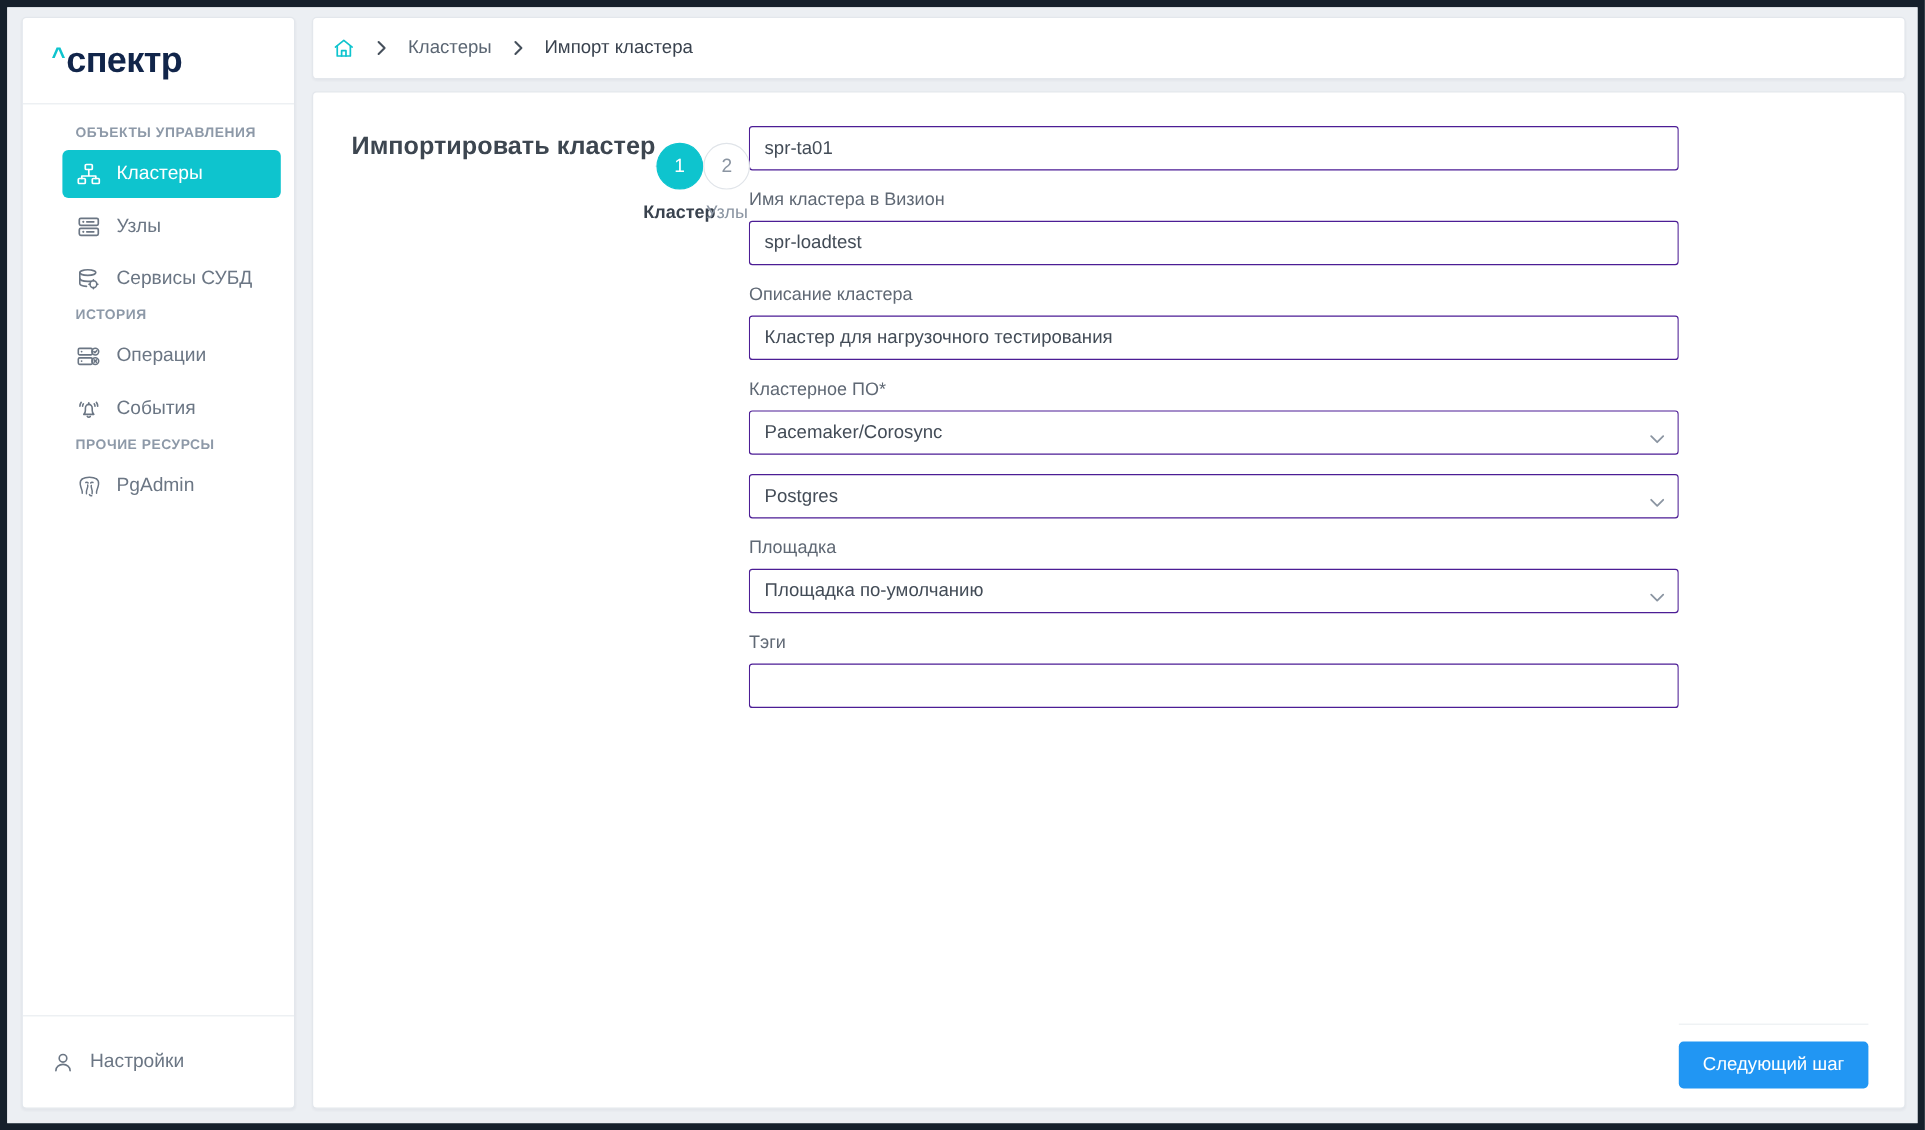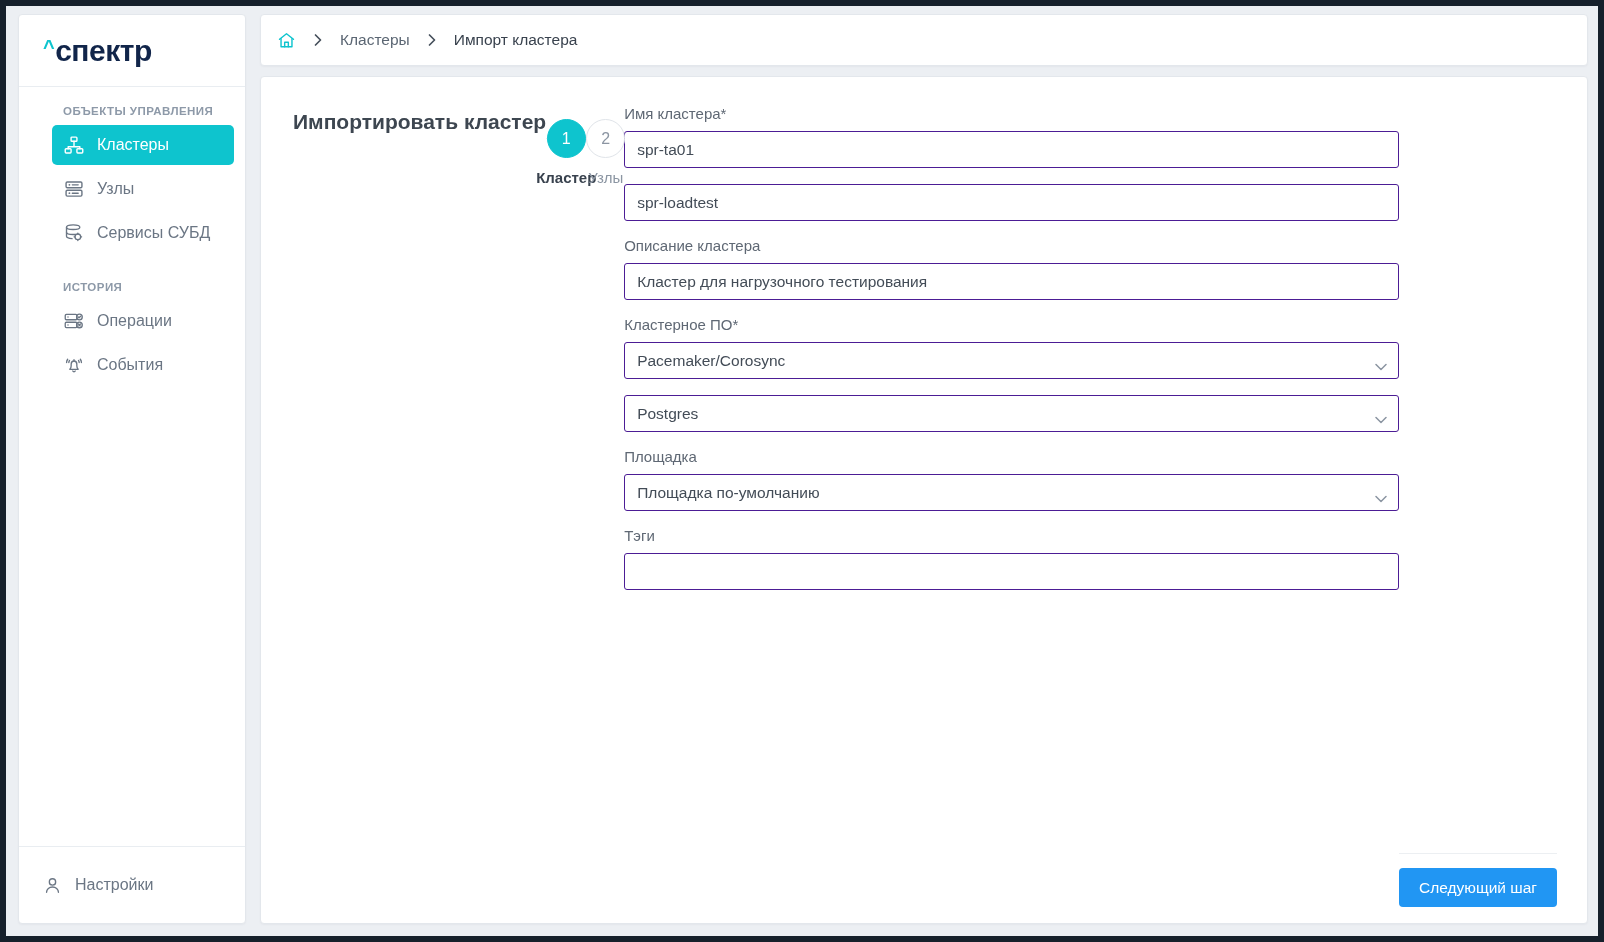--- a/index.html
+++ b/index.html
@@ -71,21 +71,21 @@
     padding-left: 22px;
   }
   .nav-group-title {
     font-size: 11.5px;
     font-weight: 700;
     letter-spacing: 0.45px;
     color: #8d99a8;
     padding: 0 0 8px 22px;
     text-transform: uppercase;
   }
-  .nav-group + .nav-group { margin-top: 28px; }
+  .nav-group + .nav-group { margin-top: 4px; }
   .nav-item {
     display: flex;
     align-items: center;
     height: 40px;
     margin: 0 11px 4px 11px;
     padding-left: 11px;
     border-radius: 5px;
     color: #6b7684;
     font-size: 16px;
     cursor: pointer;
@@ -373,20 +373,38 @@
               <path d="M12 7.2V5.6"></path>
               <path d="M10.5 19.2a1.7 1.7 0 0 0 3 0"></path>
               <path d="M4.4 5.1a6.6 6.6 0 0 0-1.3 4M6.6 6.6a4 4 0 0 0-.8 2.5"></path>
               <path d="M19.6 5.1a6.6 6.6 0 0 1 1.3 4M17.4 6.6a4 4 0 0 1 .8 2.5"></path>
             </svg>
           </span>
           <span class="nav-label">События</span>
         </div>
       </div>
 
+      <div class="nav-group">
+        <div class="nav-group-title">ПРОЧИЕ РЕСУРСЫ</div>
+
+        <div class="nav-item">
+          <span class="ico">
+            <svg width="21" height="21" viewBox="0 0 24 24" fill="none" stroke="currentColor" stroke-width="1.4" stroke-linecap="round" stroke-linejoin="round">
+              <path d="M5.3 4.6c-1.6 1.1-2.3 3.1-2 5.3.25 1.9.9 3.6 1.5 5.3.35 1 .5 2 .4 3.1"></path>
+              <path d="M18.7 4.6c1.6 1.1 2.3 3.1 2 5.3-.25 1.9-.9 3.6-1.5 5.3-.35 1-.5 2-.4 3.1"></path>
+              <path d="M5.3 4.6C7 3.4 9.4 3 12 3s5 .4 6.7 1.6"></path>
+              <path d="M9.2 18.8c-.2-2 .1-3.6.7-5 .5-1.2.7-2.2.5-3.3"></path>
+              <path d="M14.6 18.8c.25-2.3-.1-4-.6-5.4-.3-.9-.4-1.7-.2-2.5"></path>
+              <path d="M8.6 8.1c.9-.3 1.7-.1 2.2.5M15.4 8.1c-.9-.3-1.7-.1-2.2.5"></path>
+              <path d="M12 19.6c.5.8 1.3 1.2 2.2 1.1"></path>
+            </svg>
+          </span>
+          <span class="nav-label">PgAdmin</span>
+        </div>
+      </div>
 
     </nav>
 
     <div class="sidebar-footer">
       <div class="nav-item">
         <span class="ico">
           <svg width="19" height="19" viewBox="0 0 24 24" fill="none" stroke="currentColor" stroke-width="1.7" stroke-linecap="round" stroke-linejoin="round">
             <circle cx="12" cy="7.5" r="4"></circle>
             <path d="M4.5 20.5c0-3.9 3.4-6.6 7.5-6.6s7.5 2.7 7.5 6.6"></path>
           </svg>
@@ -435,27 +453,27 @@
 
         <div class="step" style="left:76.5%">
           <div class="step-circle">2</div>
           <div class="step-label">Узлы</div>
         </div>
       </div>
 
       <div class="form">
 
         <div class="field">
-          <label class="field-label">Имя кластера*</label>
           <div class="control">
             <input type="text" value="spr-ta01" style="">
           </div>
         </div>
 
         <div class="field">
+          <label class="field-label">Имя кластера в Визион</label>
           <div class="control">
             <input type="text" value="spr-loadtest" style="">
           </div>
         </div>
 
         <div class="field">
           <label class="field-label">Описание кластера</label>
           <div class="control">
             <input type="text" value="Кластер для нагрузочного тестирования" style="">
           </div>

